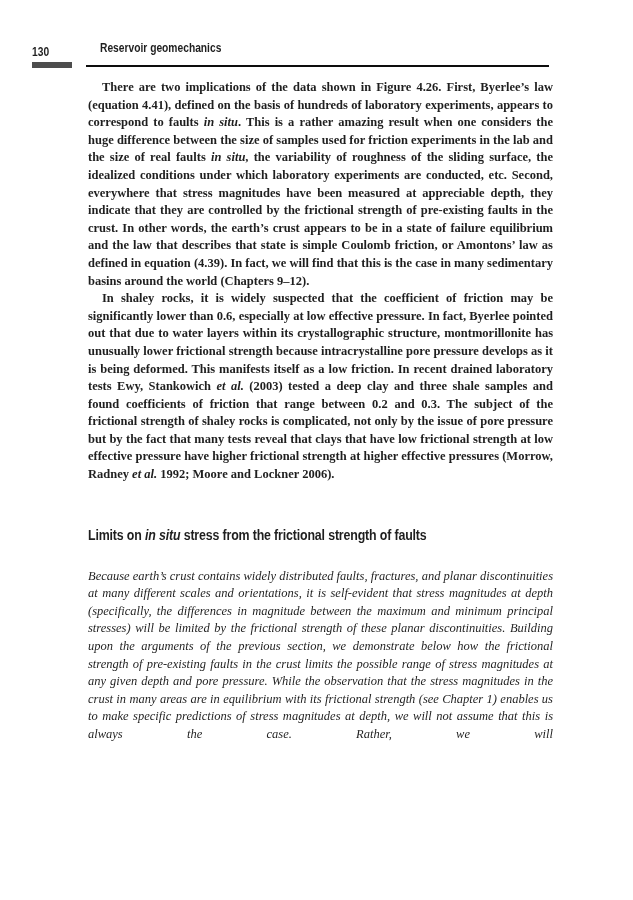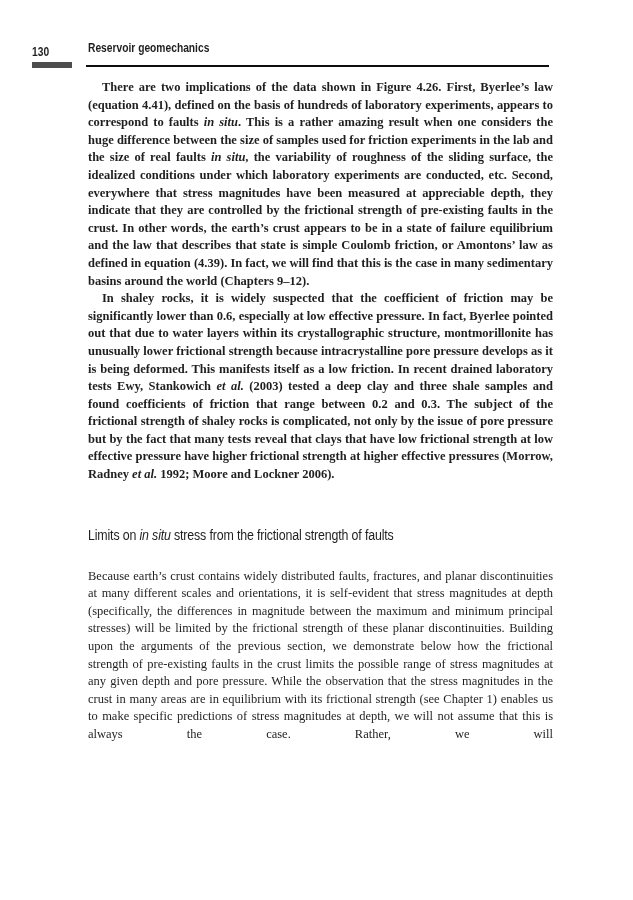--- a/index.html
+++ b/index.html
@@ -37,21 +37,21 @@
   }
   .folio-bar {
     display: block;
     margin-top: 2px;
     width: 40px;
     height: 6px;
     background: var(--page_number_bar);
   }
   .running-head {
     position: absolute;
-    left: 88px;
+    left: 100px;
     top: 42px;
     font-family: "Liberation Sans", sans-serif;
     font-weight: bold;
     font-size: 12.5px;
     line-height: 13px;
   }
   .running-head .condensed {
     display: inline-block;
     transform: scaleX(0.82);
     transform-origin: 0 50%;
@@ -72,25 +72,25 @@
     top: 79px;
     width: 465px;
     font-family: "Liberation Serif", serif;
     font-size: 12.5px;
     line-height: 17.6px;
     text-align: justify;
     color: var(--text);
   }
   .para { margin: 0; }
   .para.indent { text-indent: 14px; font-weight: bold; }
-  .para.continues { text-align-last: justify; }
+  .para.continues { text-align-last: justify; font-style: italic; }
   .section-heading {
     margin: 42px 0 25px 0;
     font-family: "Liberation Sans", sans-serif;
-    font-weight: normal;
+    font-weight: bold;
     font-size: 15.5px;
     line-height: 17px;
     text-align: left;
   }
   .section-heading .condensed {
     display: inline-block;
     transform: scaleX(0.80);
     transform-origin: 0 50%;
     white-space: nowrap;
     letter-spacing: -0.2px;

